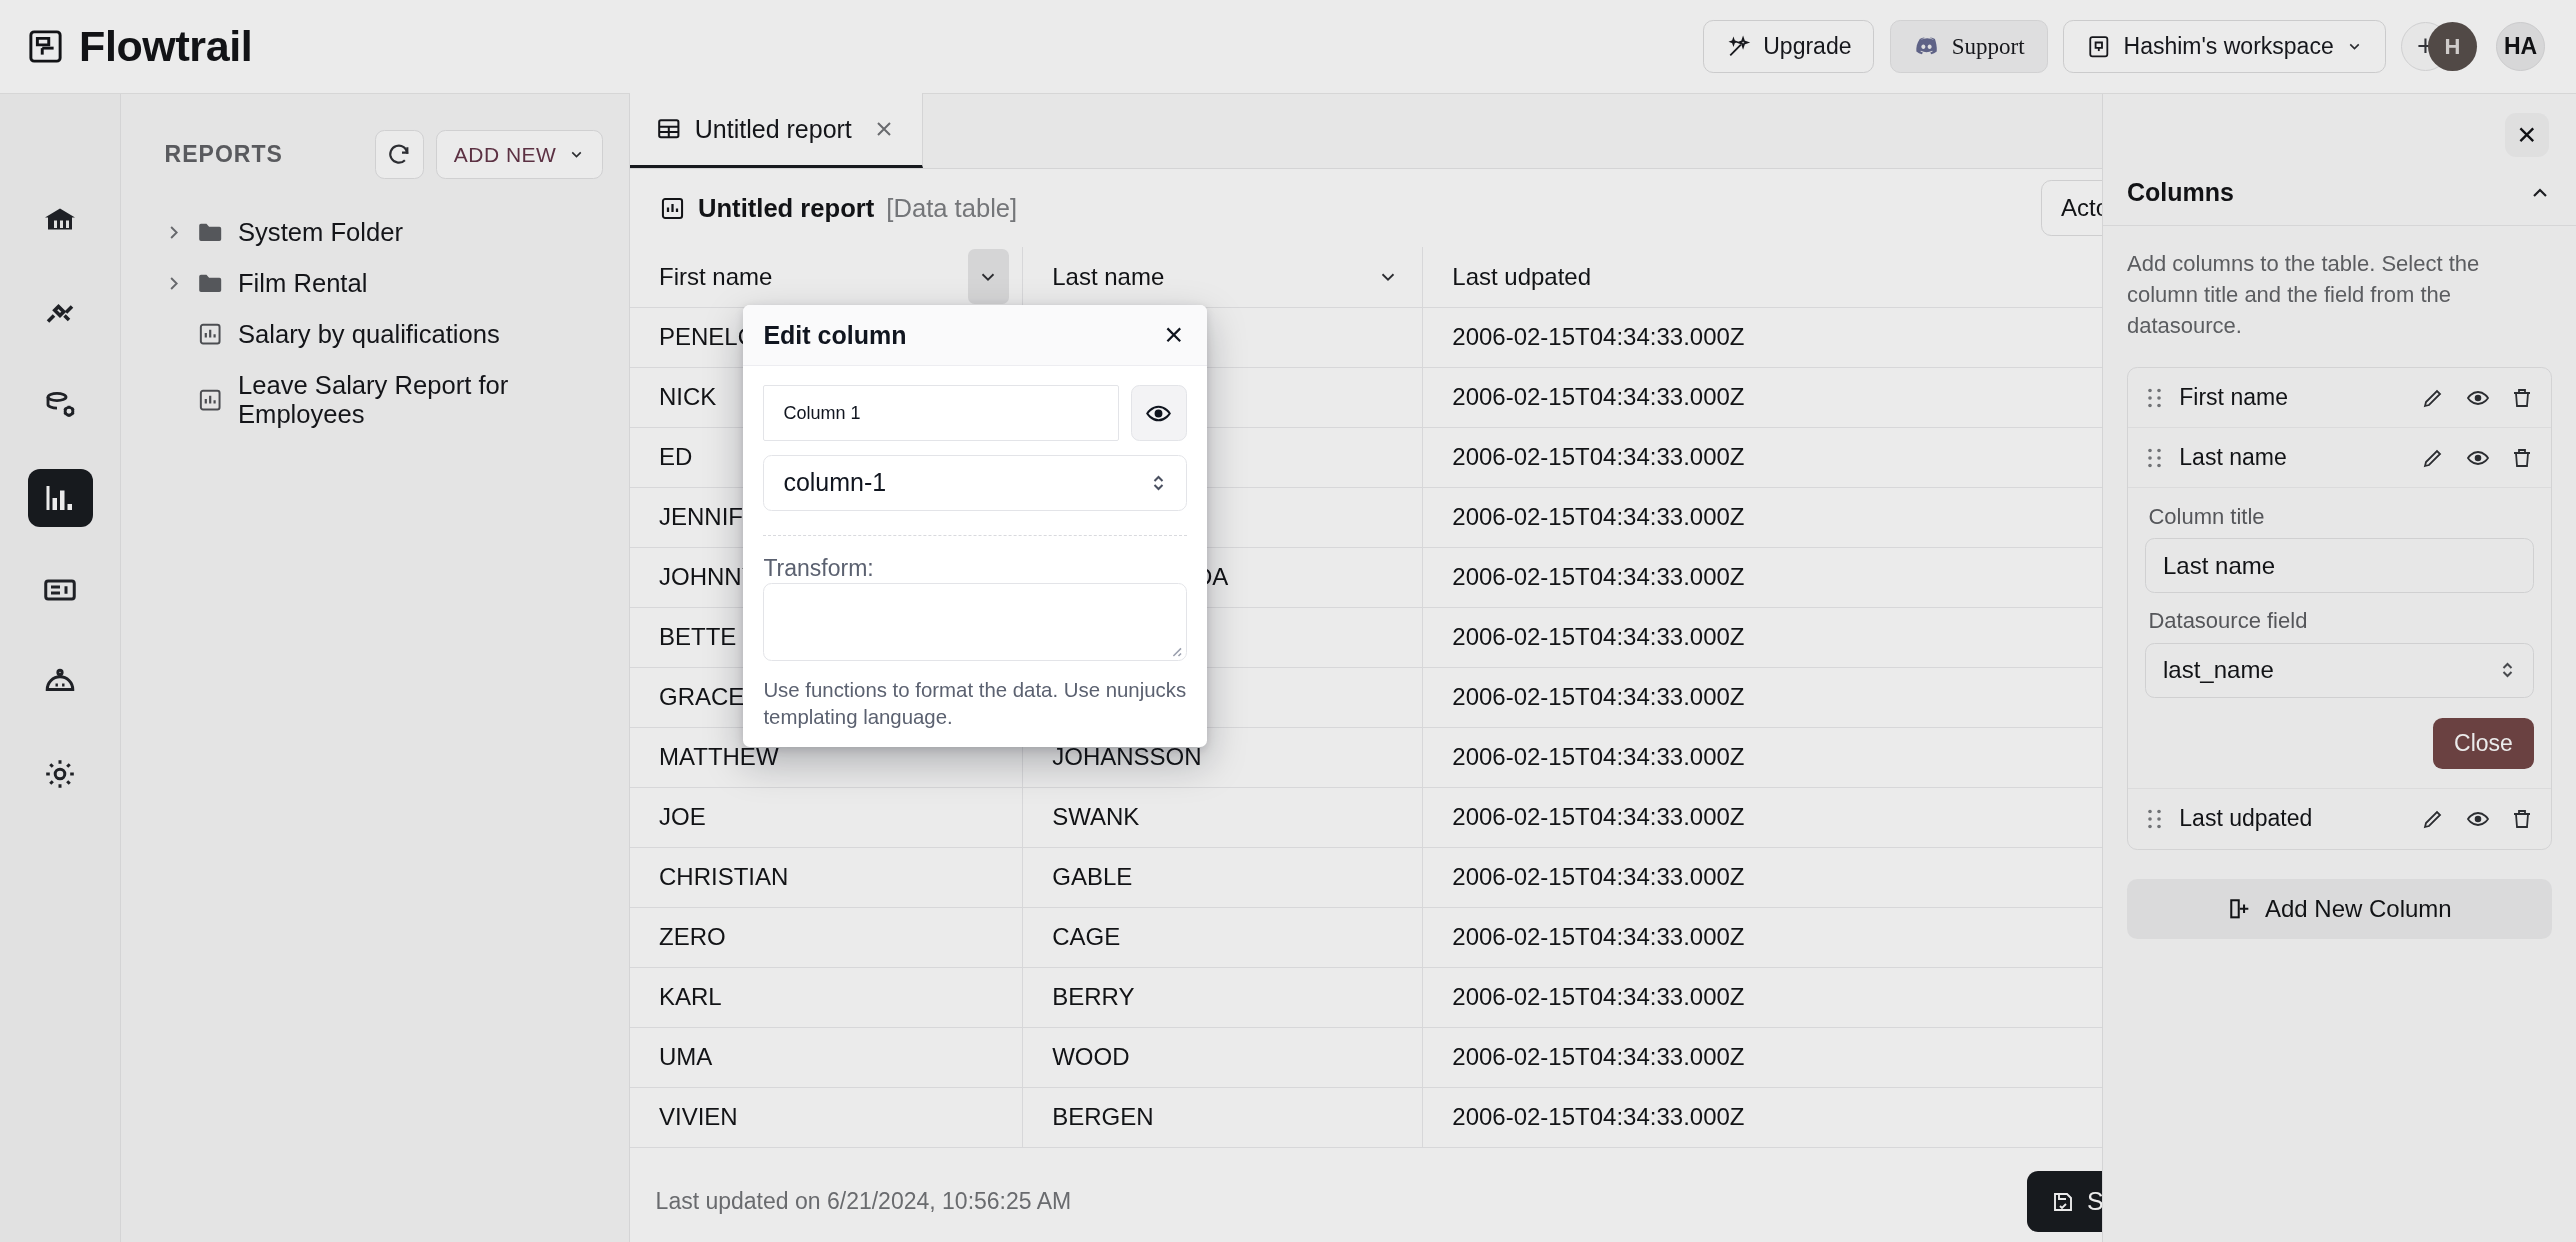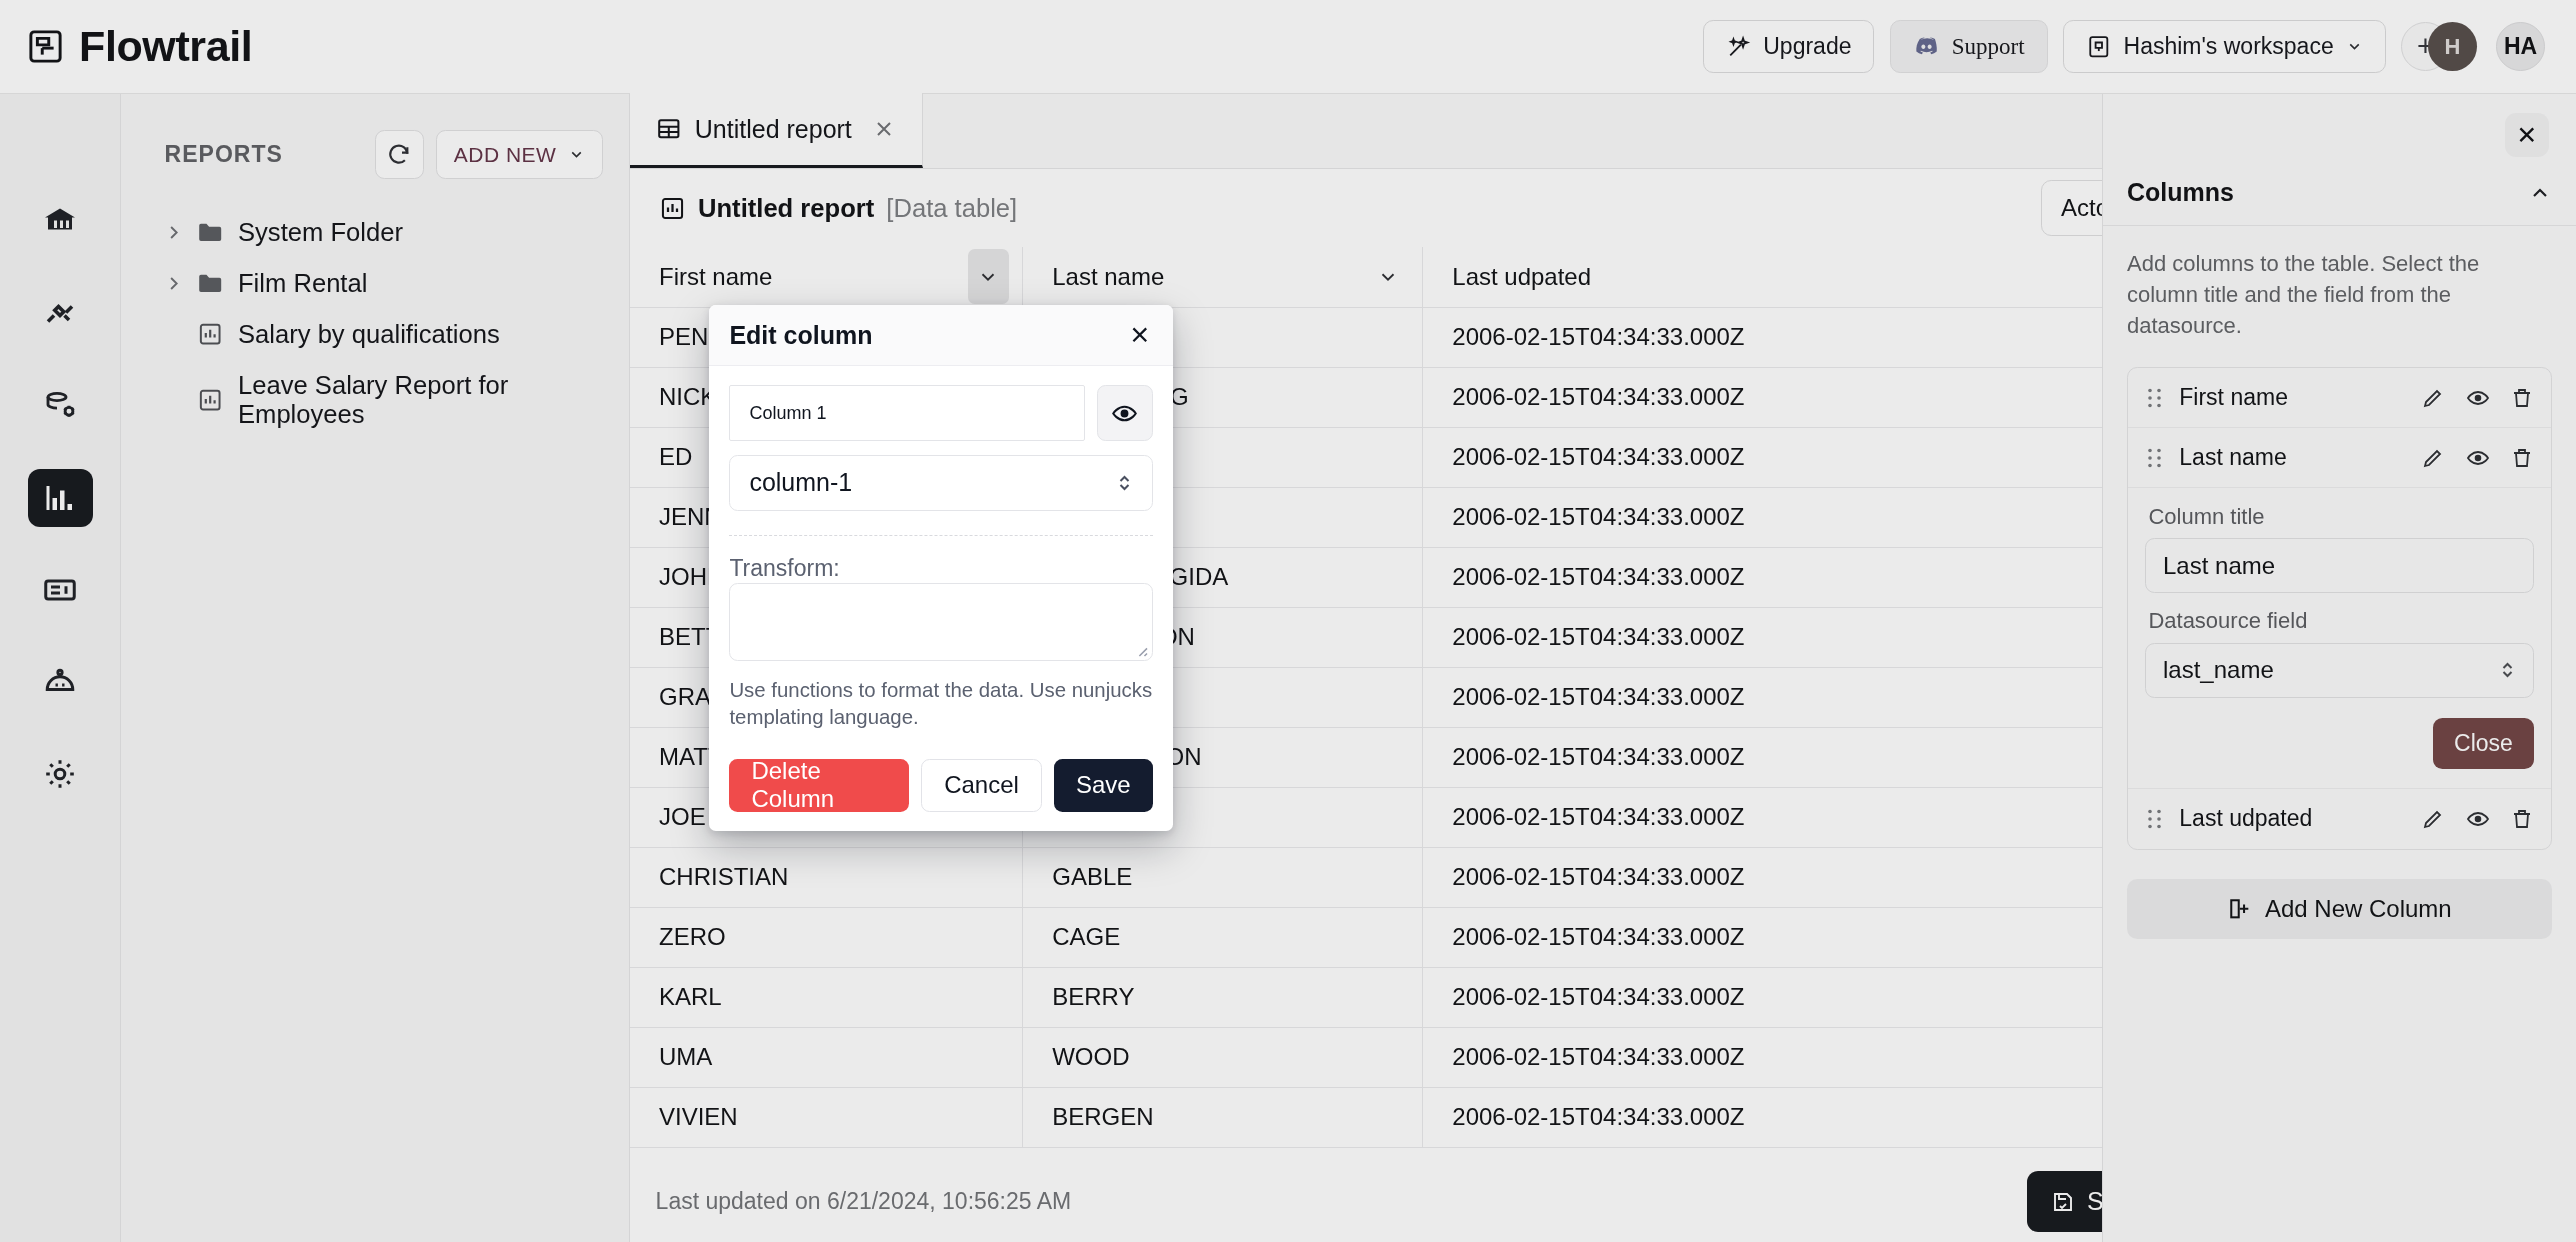--- a/index.html
+++ b/index.html
@@ -214,21 +214,21 @@
   .editblock { border-bottom: 0.9px solid #edeef1; padding: 0 17px 15.3px 17px; }
   .addnewcol {
     margin-top: 29px; height: 60px; border-radius: 10.2px; background: #ededf0;
     display: flex; align-items: center; justify-content: center; gap: 12px;
     font-size: 24px; color: #10151f;
   }
   .addnewcol svg { width: 25.6px; height: 25.6px; }
 
   
   .modal {
-    position: absolute; left: 709px; top: 305px; width: 464px;
+    position: absolute; left: 743px; top: 305px; width: 464px;
     background: #fff; border-radius: 6.8px;
     box-shadow: 0 15.3px 39px rgba(10,14,28,0.26), 0 2.6px 8.5px rgba(10,14,28,0.13);
     z-index: 50; overflow: hidden;
   }
   .m-head {
     height: 61px; display: flex; align-items: center; padding: 0 20.4px;
     background: #fafafb; border-bottom: 0.9px solid #ededf1;
   }
   .m-title { font-size: 25px; font-weight: 700; color: #10151f; }
   .m-x { margin-left: auto; width: 25.6px; height: 25.6px; color: #10151f; }
@@ -834,19 +834,14 @@
     </div>
     <div class="m-div"></div>
     <div class="m-lbl">Transform:</div>
     <div class="m-ta">
       <svg class="resize" viewBox="0 0 12 12" fill="none" stroke="currentColor" stroke-width="1.2">
           <path d="M11 5L5 11M11 9l-2 2"></path>
         </svg>
     </div>
     <div class="m-hint">Use functions to format the data. Use nunjucks templating language.</div>
   </div>
-  <div class="m-foot">
-    <div class="m-del">Delete Column</div>
-    <div class="m-cancel">Cancel</div>
-    <div class="m-save">Save</div>
-  </div>
 </div>
 
 
 </body></html>

